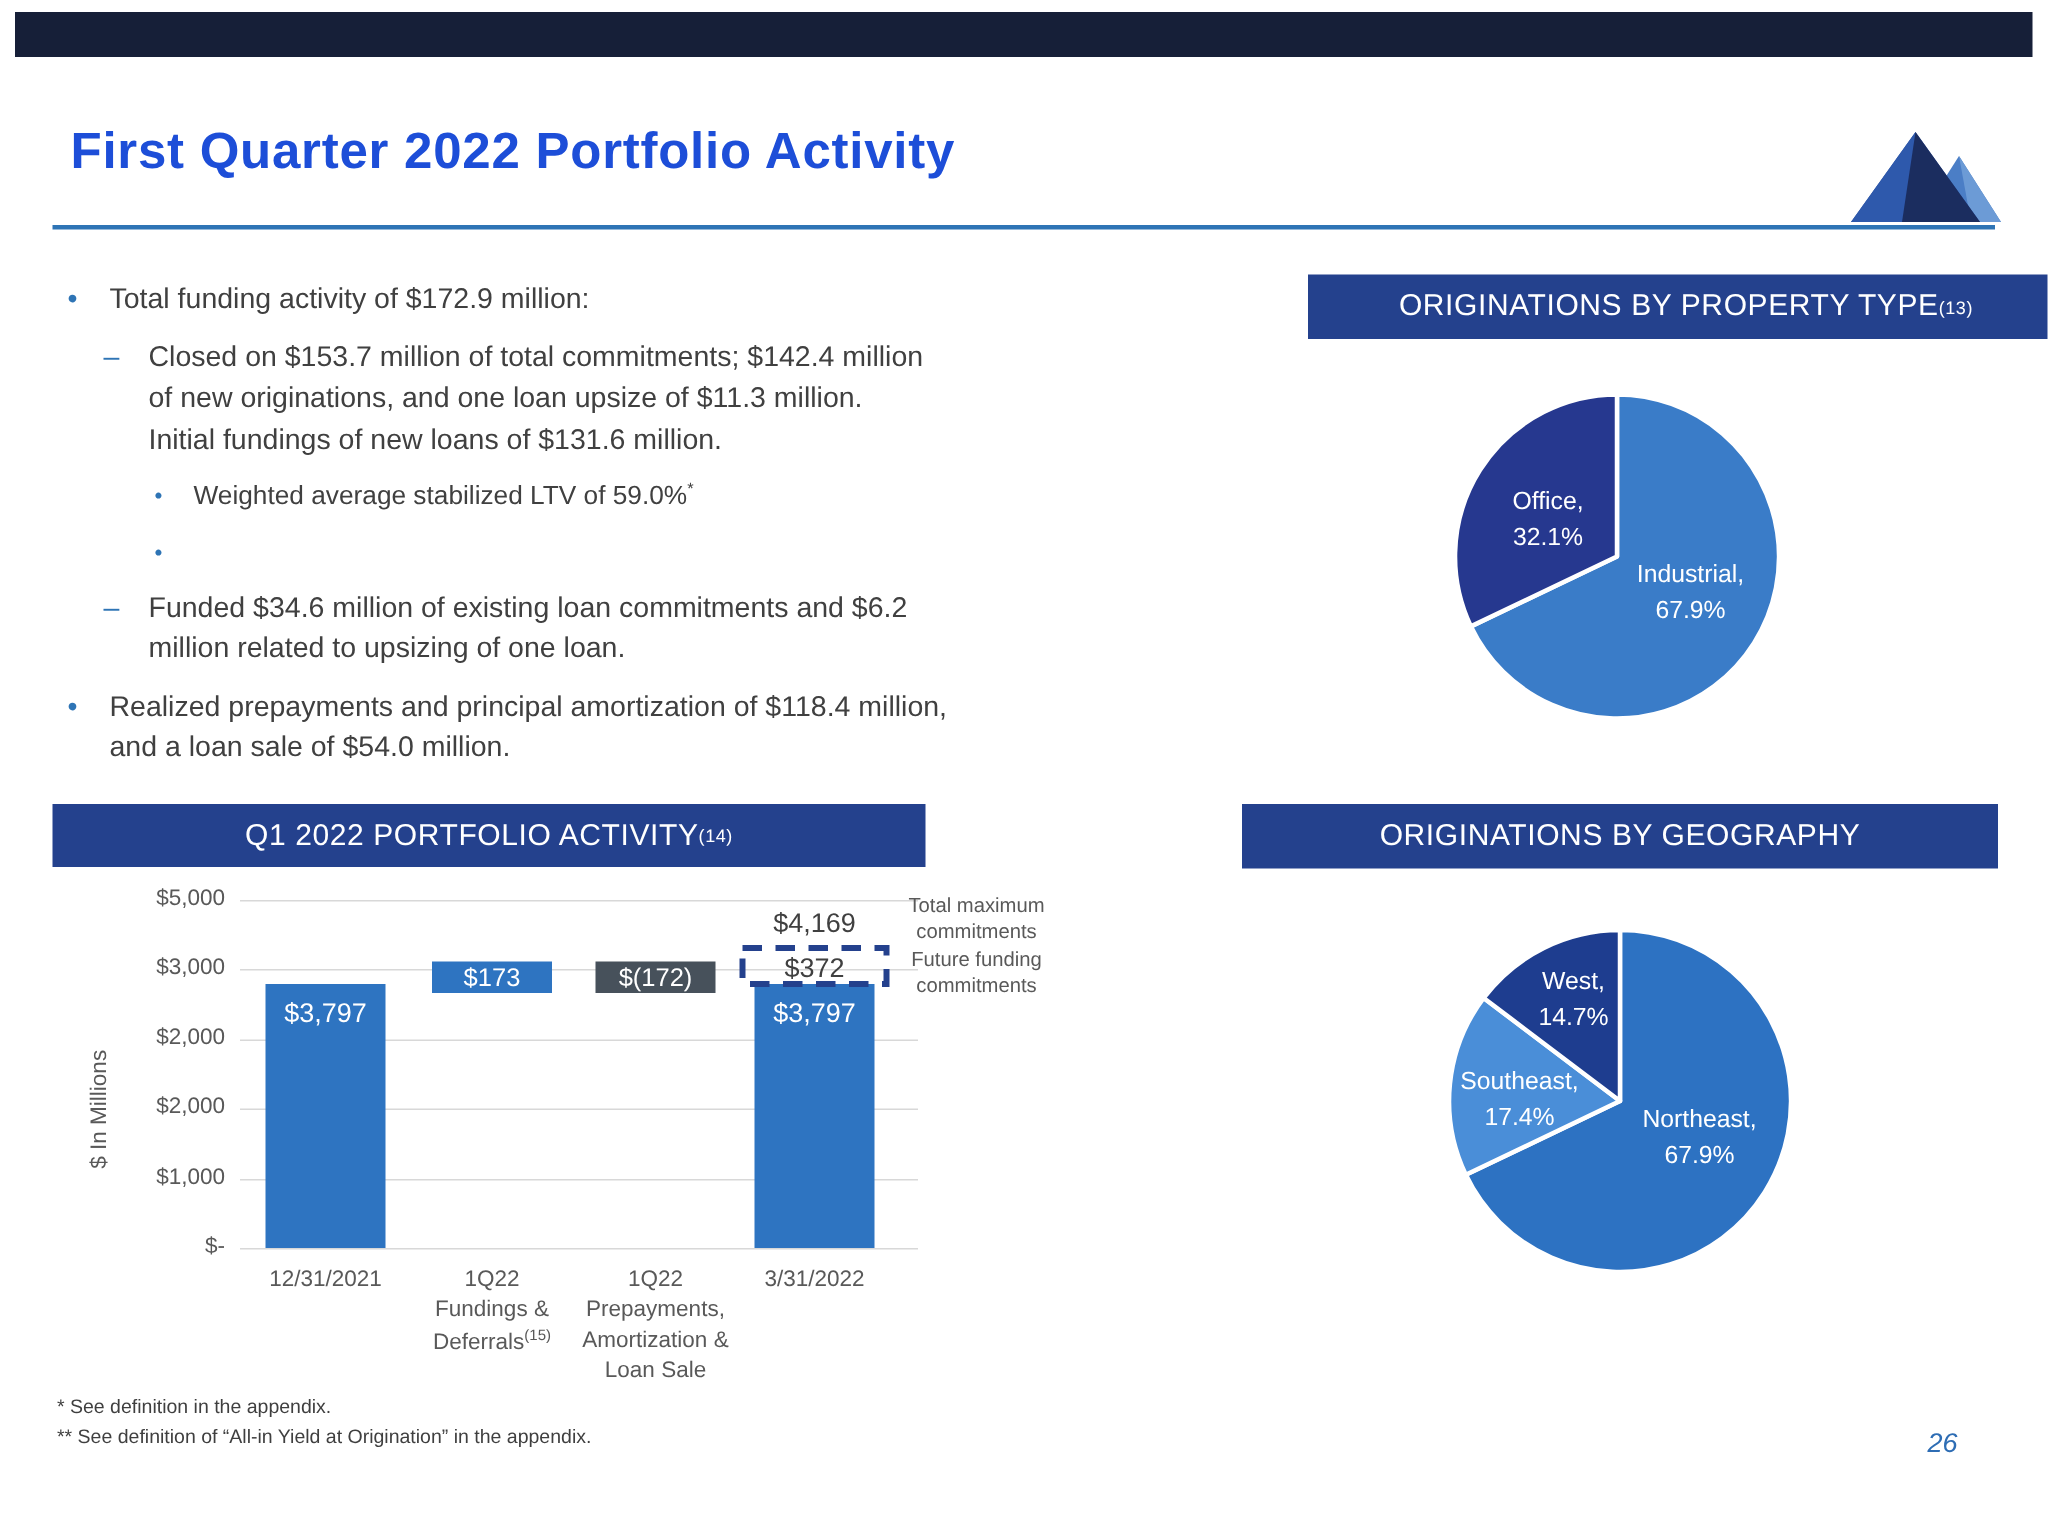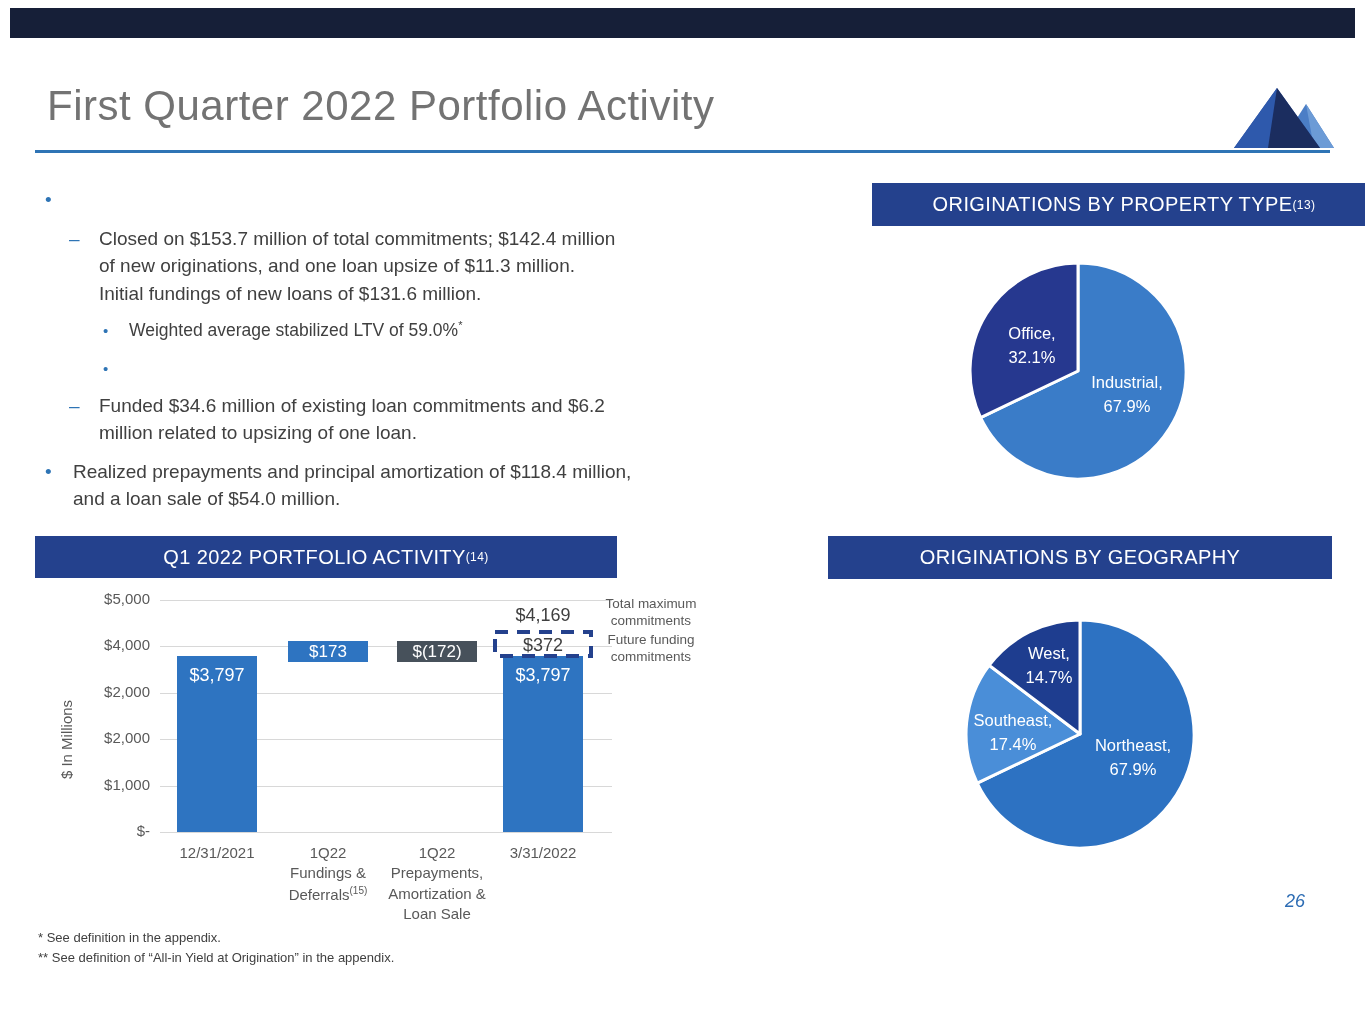--- a/index.html
+++ b/index.html
@@ -1,21 +1,21 @@
 <!DOCTYPE html>
 <html><head>
 <meta charset="utf-8">
 <style>
   html,body{margin:0;padding:0;}
   body{
     width:1365px;height:1024px;position:relative;background:#ffffff;
     font-family:"Liberation Sans", sans-serif;color:#404040;overflow:hidden;
   }
   .topbar{position:absolute;left:10px;top:8px;width:1345px;height:30px;background:#161F38;}
-  .slide-title{position:absolute;left:47px;top:82px;font-size:42px;color:#737373;letter-spacing:0.5px;white-space:nowrap;}
+  .slide-title{position:absolute;left:47px;top:82px;font-size:34px;color:#1d4ed8;letter-spacing:0.5px;white-space:nowrap;font-weight:bold;}
   .title-rule{position:absolute;left:35px;top:150px;width:1295px;height:3px;background:#2E74B5;}
   .logo{position:absolute;left:1234px;top:84px;}
 
   .banner{
     position:absolute;width:504px;height:43px;background:#24418D;color:#ffffff;
     font-size:20px;display:flex;align-items:center;justify-content:center;letter-spacing:0.4px;white-space:nowrap;
   }
   .banner sup{font-size:12px;line-height:0;}
   #banner-pie1{left:828px;top:183px;margin-left:44px;}
   #banner-pie2{left:828px;top:536px;}
@@ -44,21 +44,21 @@
   .dash-label,.total-label{position:absolute;text-align:center;font-size:18px;color:#404040;}
   .annot{position:absolute;text-align:center;font-size:13.5px;line-height:1.28;color:#595959;white-space:pre-line;}
   .ylab{position:absolute;left:-34px;top:146px;width:130px;text-align:center;font-size:15px;color:#595959;transform:rotate(-90deg);}
 
   .pie-svg{position:absolute;width:504px;height:300px;}
   #pie1-svg{left:828px;top:228px;}
   #pie2-svg{left:828px;top:584px;}
   .pie-svg text{font-family:"Liberation Sans", sans-serif;}
 
   .footnotes{position:absolute;left:38px;top:928px;font-size:13px;line-height:1.55;color:#3F3F3F;}
-  .page-num{position:absolute;left:1270px;top:891px;width:50px;text-align:center;font-size:18px;font-style:italic;color:#2E6DB4;}
+  .page-num{position:absolute;left:1270px;top:952px;width:50px;text-align:center;font-size:18px;font-style:italic;color:#2E6DB4;}
 </style>
 </head>
 <body>
 
 <div class="topbar"></div>
 
 <div class="slide-title">First Quarter 2022 Portfolio Activity</div>
 
 <svg class="logo" width="100" height="66" viewBox="0 0 100 66">
   <polygon points="72,20 44,64 100,64" fill="#4B7EC6"></polygon>
@@ -66,20 +66,21 @@
   <polygon points="43,4 0,64 86,64" fill="#2B51A3"></polygon>
   <polygon points="43,4 86,64 26,64" fill="#1B2D5F"></polygon>
   <polygon points="43,4 0,64 34,64" fill="#2E59AC"></polygon>
 </svg>
 
 <div class="title-rule"></div>
 
 <div class="bullets">
     <div class="b-row lvl1">
       <span class="marker m1">•</span>
+      <div class="b-text">Total funding activity of $172.9 million:</div>
     </div>
     <div class="b-row lvl2">
       <span class="marker m2">–</span>
       <div class="b-text">Closed on $153.7 million of total commitments; $142.4 million of new originations, and one loan upsize of $11.3 million. Initial fundings of new loans of $131.6 million.</div>
     </div>
     <div class="b-row lvl3">
       <span class="marker m3">•</span>
       <div class="b-text">Weighted average stabilized LTV of 59.0%<sup>*</sup></div>
     </div>
     <div class="b-row lvl3">
@@ -98,21 +99,21 @@
 <div class="banner" id="banner-bar">
   <span>Q1 2022 PORTFOLIO ACTIVITY</span>
     <sup>(14)</sup>
 </div>
 
 <div class="bar-chart">
   <div style="position:absolute;left:0;top:0;width:690px;height:380px;">
       <div class="gridline" style="top: 15px; left: 125px; width: 452px;"></div>
       <div class="ytick" style="top: 5px;">$5,000</div>
       <div class="gridline" style="top: 61.4px; left: 125px; width: 452px;"></div>
-      <div class="ytick" style="top: 51.4px;">$4,000</div>
+      <div class="ytick" style="top: 51.4px;">$3,000</div>
       <div class="gridline" style="top: 107.8px; left: 125px; width: 452px;"></div>
       <div class="ytick" style="top: 97.8px;">$2,000</div>
       <div class="gridline" style="top: 154.2px; left: 125px; width: 452px;"></div>
       <div class="ytick" style="top: 144.2px;">$2,000</div>
       <div class="gridline" style="top: 200.6px; left: 125px; width: 452px;"></div>
       <div class="ytick" style="top: 190.6px;">$1,000</div>
       <div class="gridline" style="top: 247px; left: 125px; width: 452px;"></div>
       <div class="ytick" style="top: 237px;">$-</div>
       <div class="bar" style="left: 142px; top: 70.8192px; width: 80px; height: 176.181px; background: rgb(46, 116, 193);">
         <div class="bar-label" style="color: rgb(255, 255, 255); top: 9px;">$3,797</div>

